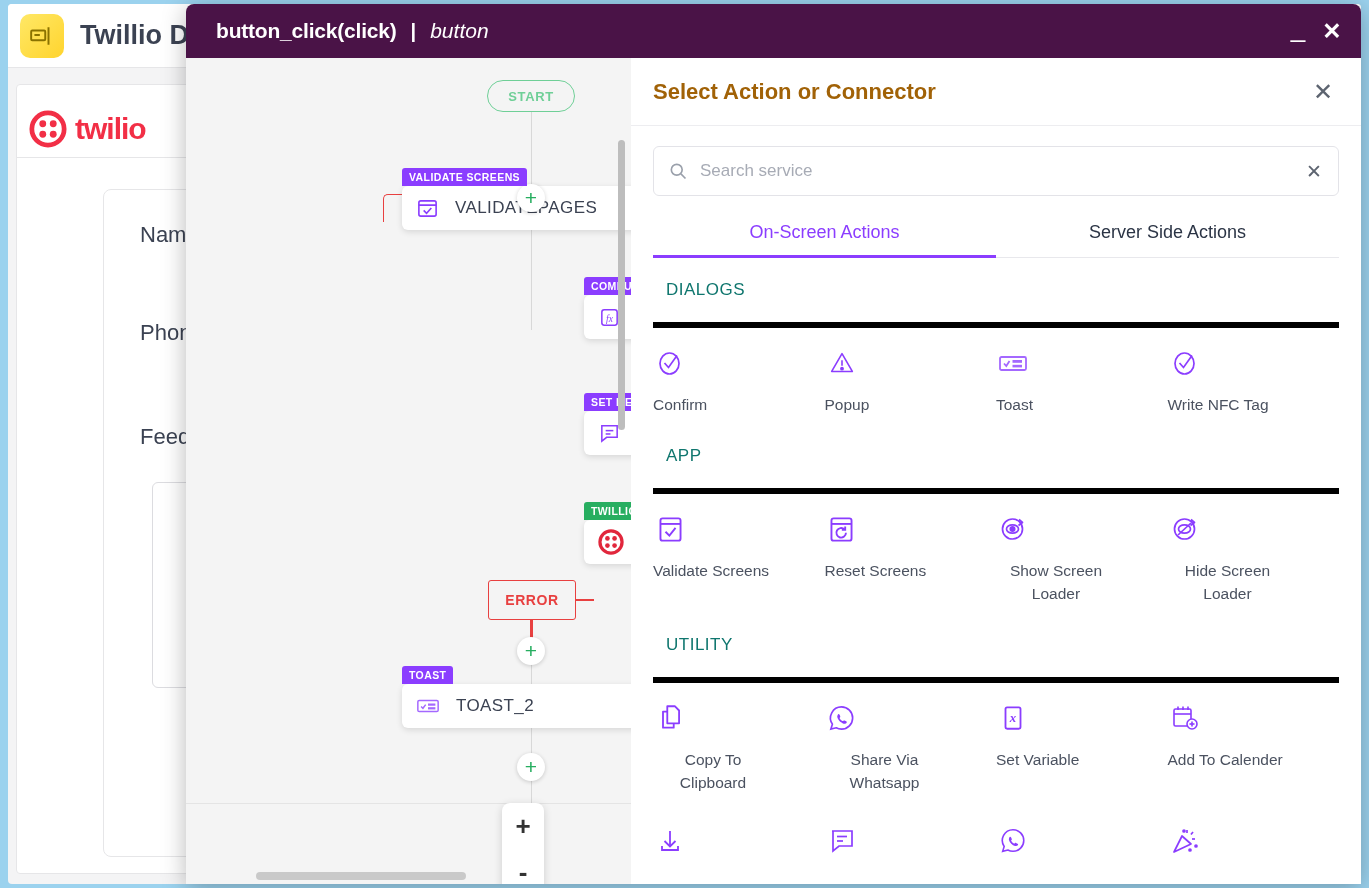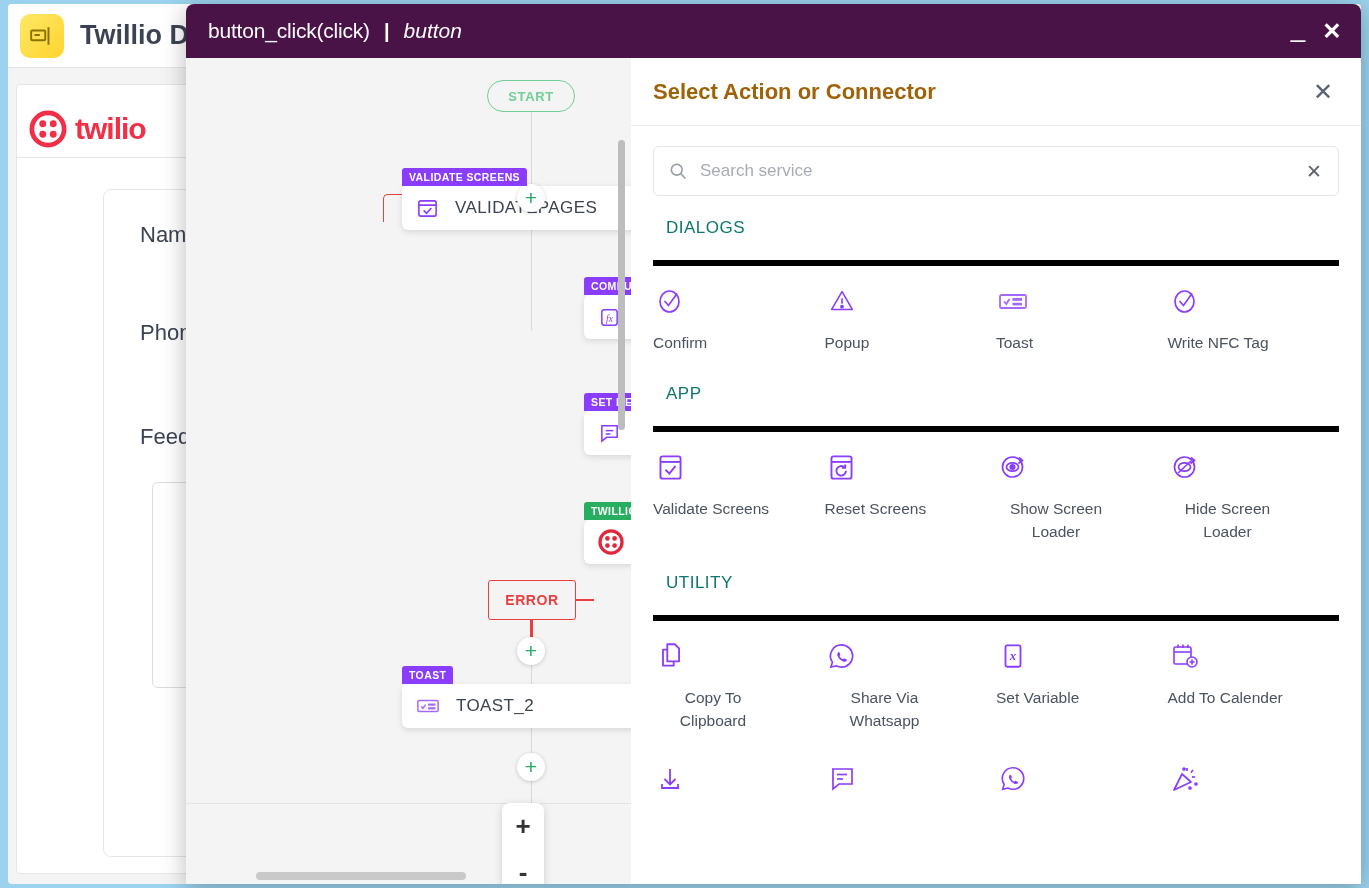--- a/index.html
+++ b/index.html
@@ -62,21 +62,21 @@
   
   .modal {
     position: absolute; left: 186px; top: 4px; width: 1175px; height: 880px;
     background: #ffffff; border-radius: 8px 8px 0 0; overflow: hidden;
     box-shadow: 0 4px 24px rgba(0,0,0,.28);
   }
   .modal-titlebar {
     height: 54px; background: #4a1347; color: #ffffff;
     display: flex; align-items: center; padding: 0 12px 0 22px;
   }
-  .mt-name { font-size: 21px; font-weight: normal; letter-spacing: -.2px; }
+  .mt-name { font-size: 21px; font-weight: bold; letter-spacing: -.2px; margin-left: 8px; }
   .mt-sep { font-size: 20px; font-weight: bold; margin: 0 14px; }
   .mt-type { font-size: 21px; font-style: italic; }
   .mt-spacer { flex: 1; }
   .mt-btn {
     width: 34px; height: 34px; display: flex; align-items: center; justify-content: center;
     color: #ffffff; cursor: pointer; font-size: 20px;
   }
   .mt-btn.min { font-size: 26px; align-items: flex-end; padding-bottom: 4px; }
   .mt-btn.close { font-size: 23px; font-weight: bold; }
 
@@ -350,20 +350,24 @@
               <svg width="20" height="20" viewBox="0 0 24 24" fill="none" stroke="#9aa0ab" stroke-width="2">
                 <circle cx="10.5" cy="10.5" r="6.5"></circle>
                   <line x1="15.5" y1="15.5" x2="21" y2="21"></line>
               </svg>
             </span>
             <input class="search-input" type="text" placeholder="Search service" style="">
             <span class="search-clear">✕</span>
           </div>
         </div>
 
+        <div class="tabs">
+          <div class="tab active">On-Screen Actions</div>
+          <div class="tab">Server Side Actions</div>
+        </div>
 
         <div class="scroll-area">
 
           <div class="section-title">DIALOGS</div>
           <div class="grid">
             <div class="cell">
               <span class="ic">
                 <svg width="32" height="32" viewBox="0 0 32 32" fill="none" stroke="#8b3dff" stroke-width="1.7">
                   <ellipse cx="15.5" cy="16.5" rx="9.5" ry="10.5"></ellipse>
                   <polyline points="10.5,16 14.5,20.5 23,8.5"></polyline>

